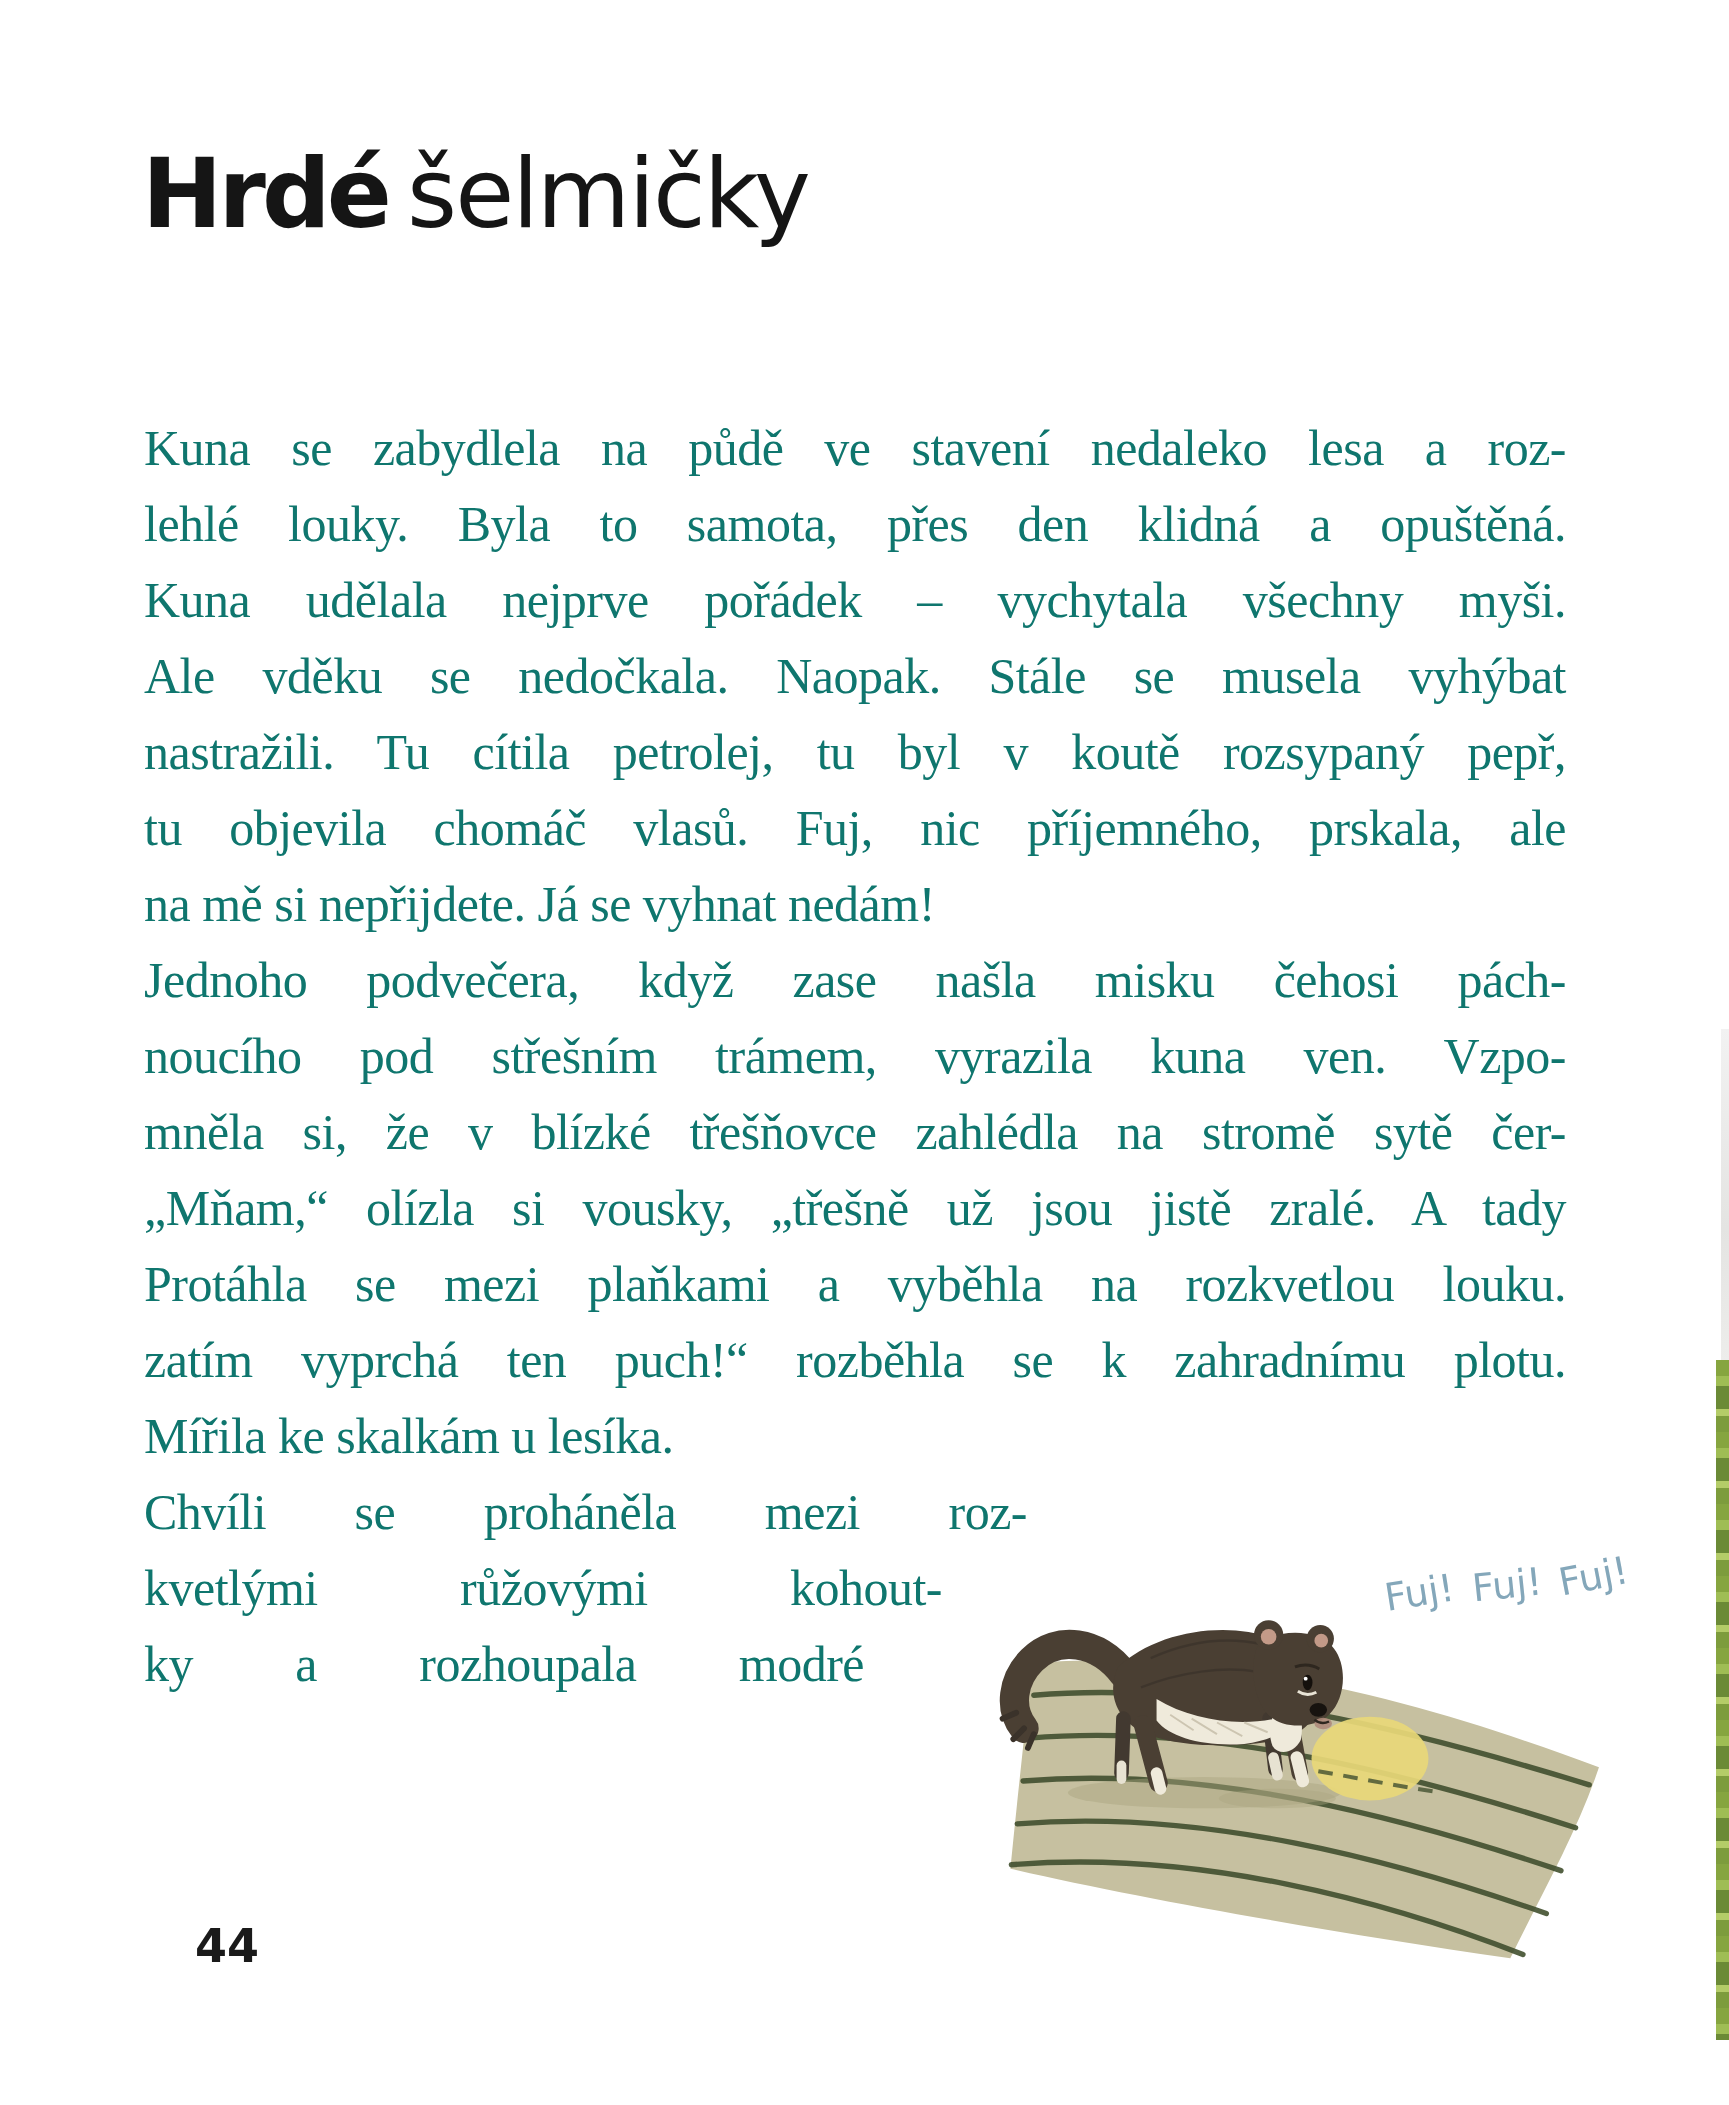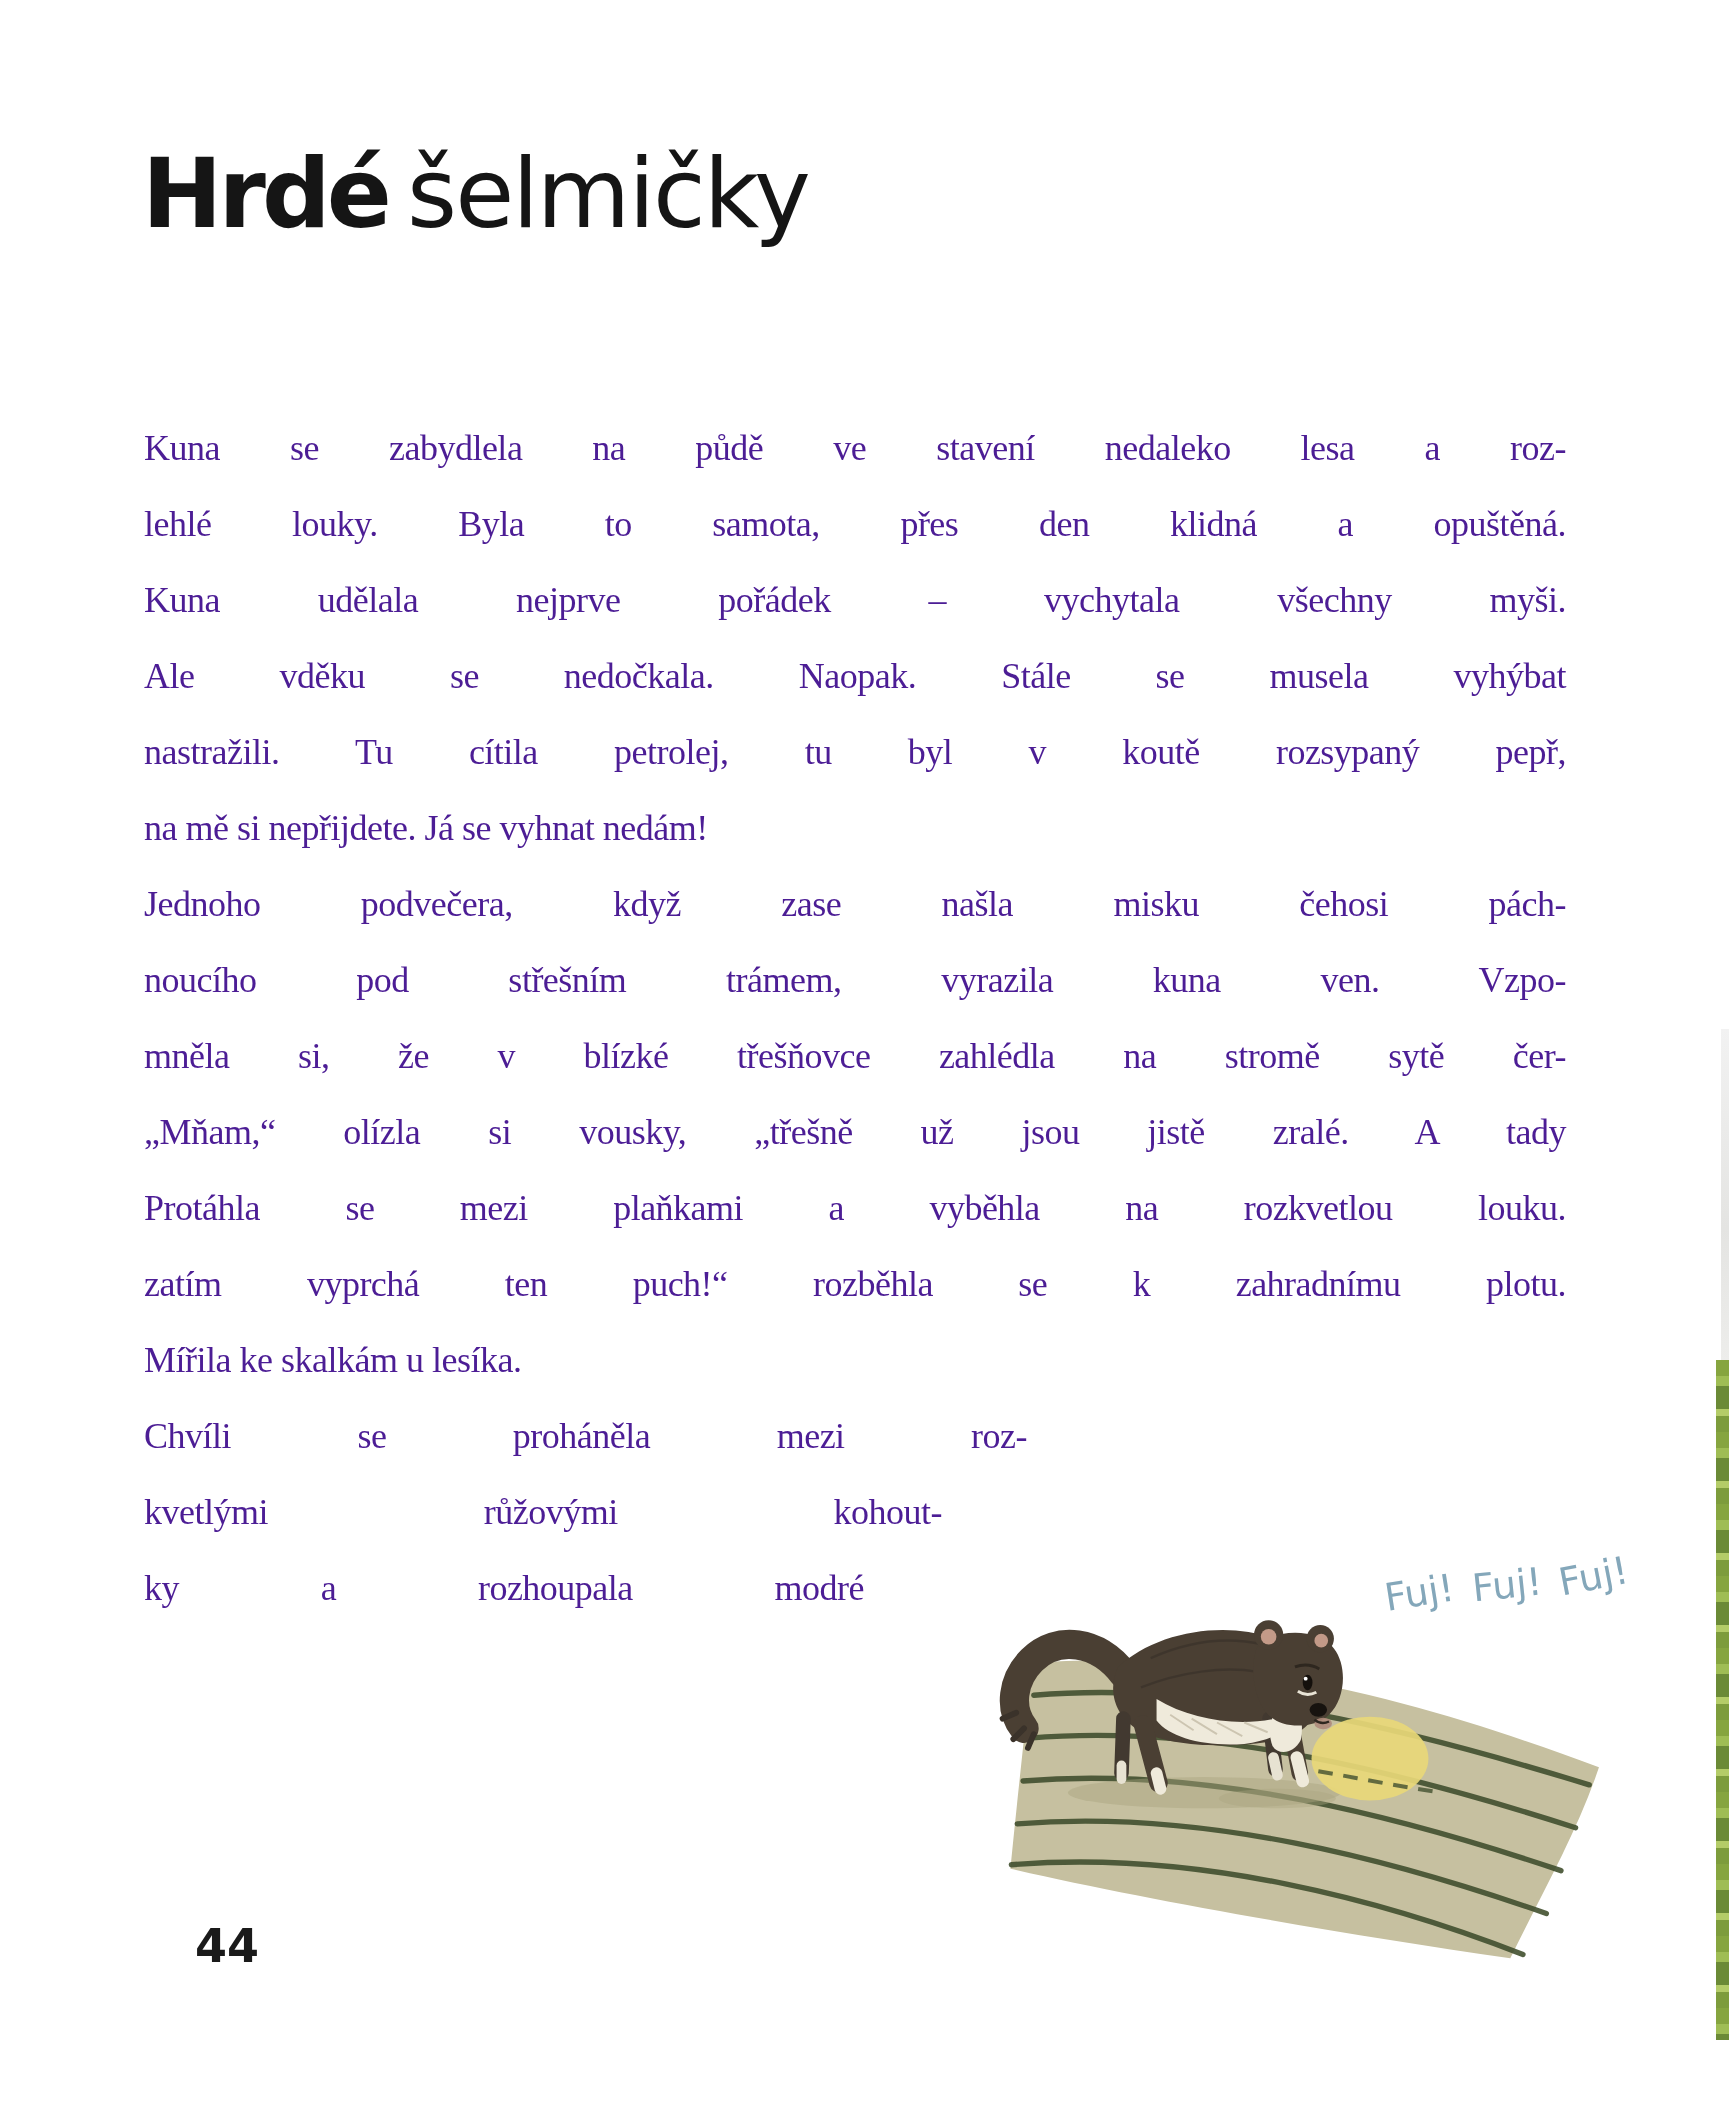--- a/index.html
+++ b/index.html
@@ -16,22 +16,22 @@
     position:absolute; left:142px; top:144px;
     font-family:"DejaVu Sans", sans-serif;
     font-size:96px; line-height:101px;
     color:#151515;
     white-space:nowrap;
   }
   .title .b { font-weight:800; letter-spacing:-3.9px; }
   .title .r { font-weight:400; letter-spacing:-2px; margin-left:0.20em; }
   .bodytext {
     position:absolute; left:144px; top:410px; width:1422px;
-    font-size:36px; line-height:76px; letter-spacing:-0.5px;
-    color:#4c1d95;
+    font-size:50px; line-height:76px; letter-spacing:-0.5px;
+    color:#0f766e;
   }
   .line { text-align:justify; text-align-last:justify; height:76px; overflow:visible; }
   .line.last { text-align:left; text-align-last:left; }
   .line.w1 { width:883px; }
   .line.w2 { width:798px; }
   .line.w3 { width:720px; }
   .pagenum {
     position:absolute; left:195px; top:1919px;
     font-family:"DejaVu Sans", sans-serif;
     font-weight:700; font-size:46px; color:#1a1a1a;
@@ -67,20 +67,21 @@
   <div class="title">
     <span class="b">Hrdé</span><span class="r">šelmičky</span>
   </div>
 
   <div class="bodytext">
     <div class="line">Kuna se zabydlela na půdě ve stavení nedaleko lesa a roz-</div>
     <div class="line">lehlé louky. Byla to samota, přes den klidná a opuštěná.</div>
     <div class="line">Kuna udělala nejprve pořádek – vychytala všechny myši.</div>
     <div class="line">Ale vděku se nedočkala. Naopak. Stále se musela vyhýbat</div>
     <div class="line">nastražili. Tu cítila petrolej, tu byl v koutě rozsypaný pepř,</div>
+    <div class="line">tu objevila chomáč vlasů. Fuj, nic příjemného, prskala, ale</div>
     <div class="line last">na mě si nepřijdete. Já se vyhnat nedám!</div>
     <div class="line">Jednoho podvečera, když zase našla misku čehosi pách-</div>
     <div class="line">noucího pod střešním trámem, vyrazila kuna ven. Vzpo-</div>
     <div class="line">mněla si, že v blízké třešňovce zahlédla na stromě sytě čer-</div>
     <div class="line">„Mňam,“ olízla si vousky, „třešně už jsou jistě zralé. A tady</div>
     <div class="line">Protáhla se mezi plaňkami a vyběhla na rozkvetlou louku.</div>
     <div class="line">zatím vyprchá ten puch!“ rozběhla se k zahradnímu plotu.</div>
     <div class="line last">Mířila ke skalkám u lesíka.</div>
     <div class="line w1">Chvíli se proháněla mezi roz-</div>
     <div class="line w2">kvetlými růžovými kohout-</div>

